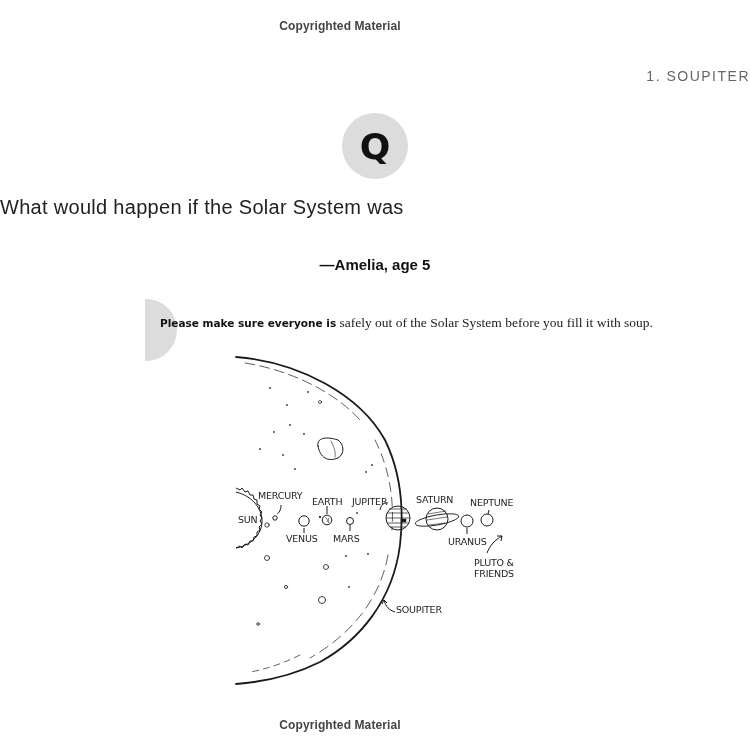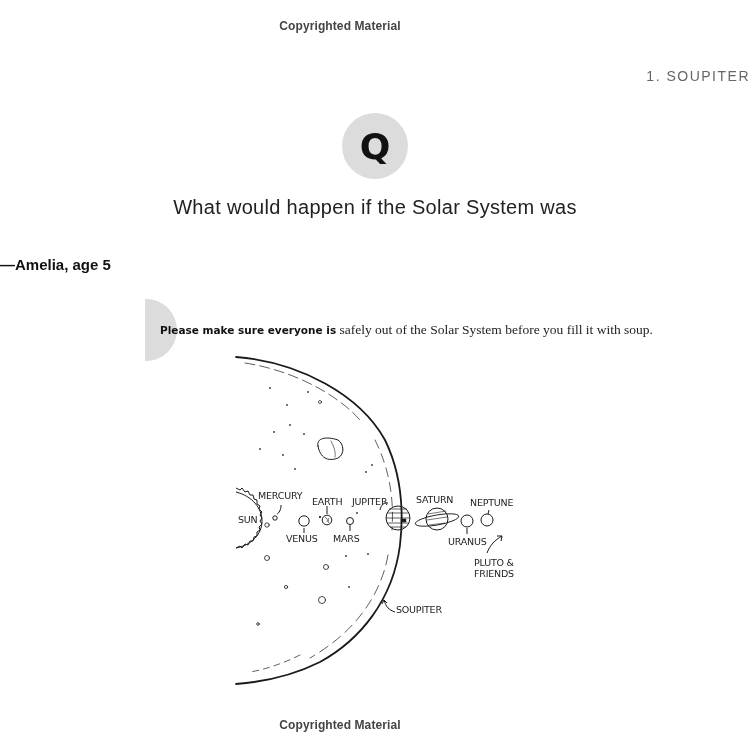--- a/index.html
+++ b/index.html
@@ -2,24 +2,24 @@
 <html><head>
 <meta charset="utf-8">
 <style>
   html, body { margin:0; padding:0; background:#ffffff; }
   body { width:750px; height:750px; position:relative; overflow:hidden; font-family:"Liberation Sans", sans-serif; color:#1a1a1a; }
   .copyright { position:absolute; left:0; width:680px; text-align:center; font-size:12px; font-weight:bold; color:#444; letter-spacing:0.1px; }
   .copyright.top { top:19px; }
   .copyright.bottom { top:718px; }
   .chapter { position:absolute; top:68px; left:0; width:750px; text-align:right; font-size:14px; letter-spacing:1.5px; color:#666; }
   .q-badge { position:absolute; left:342px; top:113px; width:66px; height:66px; border-radius:50%; background:#dcdcdc; display:flex; align-items:center; justify-content:center; font-size:36px; font-weight:900; color:#111; font-family:"DejaVu Sans", sans-serif; }
-  .question { position:absolute; top:193px; left:0; width:750px; text-align:center; font-size:20px; line-height:29px; color:#222; letter-spacing:0.3px; }
-  .asker { position:absolute; top:256px; left:0; width:750px; text-align:left; font-size:15px; font-weight:bold; color:#111; }
+  .question { position:absolute; top:193px; left:0; width:750px; font-size:20px; line-height:29px; color:#222; letter-spacing:0.3px; }
+  .asker { position:absolute; top:256px; left:0; width:750px; text-align:center; font-size:15px; font-weight:bold; color:#111; }
   .tab-marker { position:absolute; left:145px; top:299px; width:32px; height:62px; background:#dcdcdc; border-radius:0 31px 31px 0; }
-  .lede { position:absolute; top:322px; left:160px; width:440px; font-size:13px; white-space:nowrap; }
+  .lede { position:absolute; top:315px; left:160px; width:440px; font-size:13px; white-space:nowrap; }
   .lede .lead-in { font-family:"DejaVu Sans", sans-serif; font-weight:bold; font-size:10.5px; color:#111; }
   .lede .body-text { font-family:"Liberation Serif", serif; font-size:13.5px; color:#222; }
   .illustration { position:absolute; left:0; top:340px; width:750px; height:360px; }
   .sketch-label { font-family:"DejaVu Sans", sans-serif; font-size:9.5px; fill:#222; letter-spacing:-0.2px; }
 </style>
 </head>
 <body>
 
 <div class="copyright top">Copyrighted Material</div>
 

